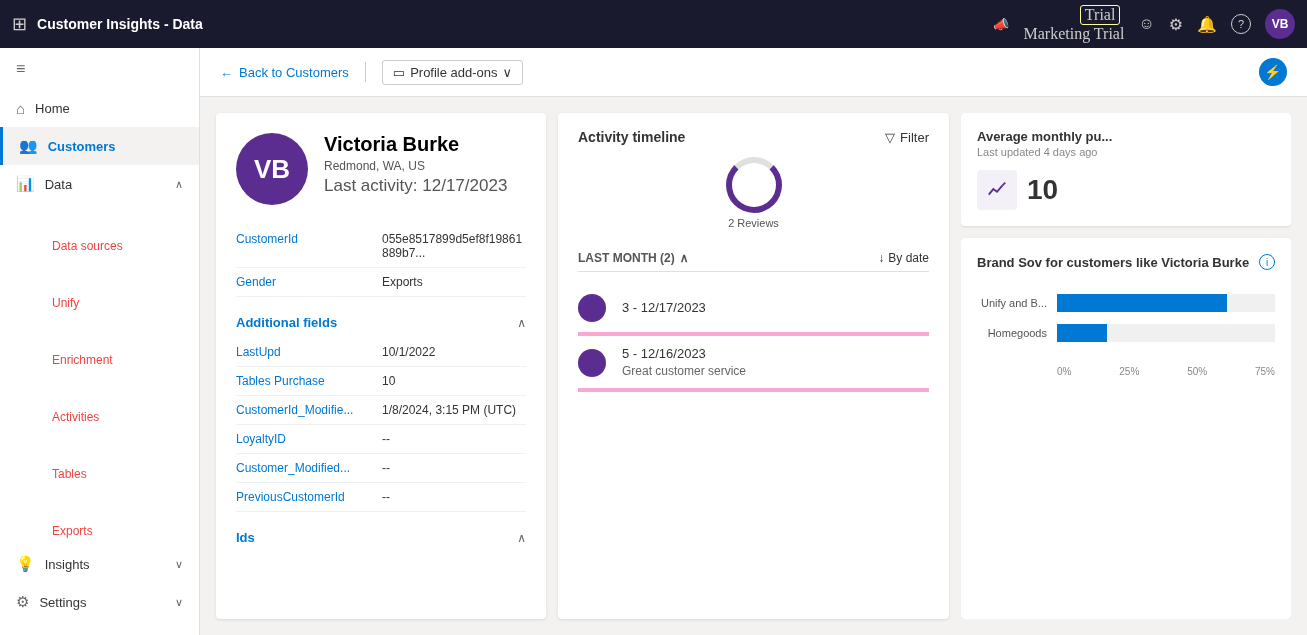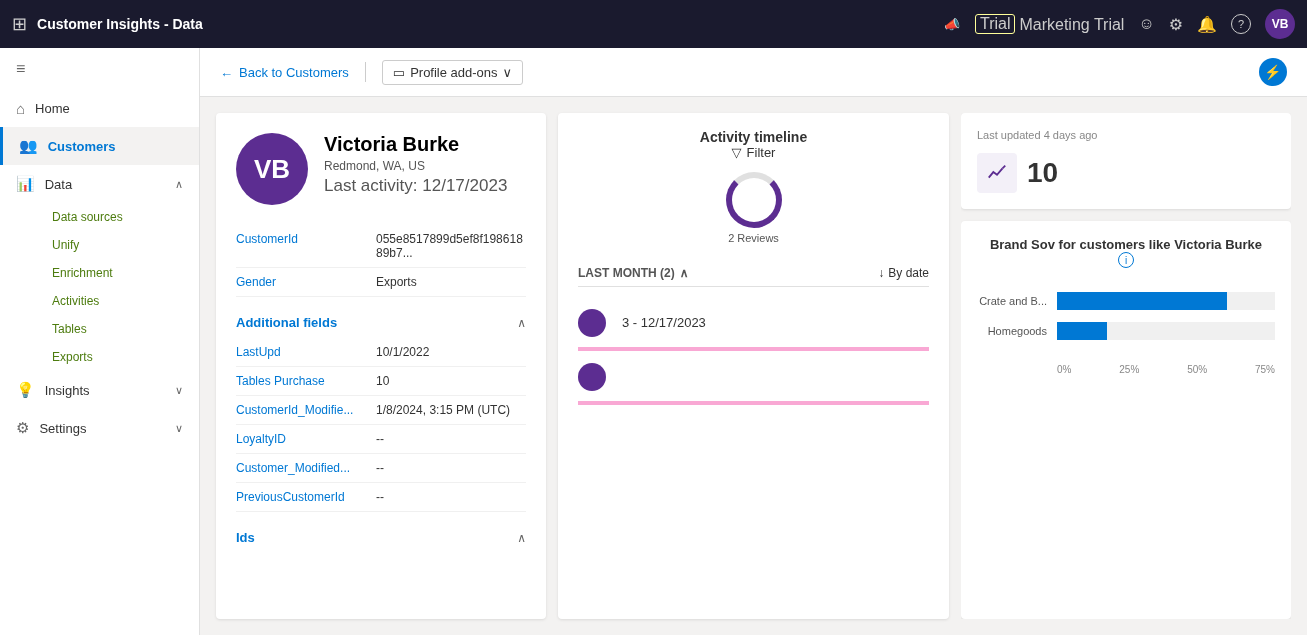--- a/index.html
+++ b/index.html
@@ -44,21 +44,21 @@
       padding: 10px 16px;
       gap: 10px;
       cursor: pointer;
       color: #333;
       font-size: 13px;
     }
     .sidebar-item.active { background: #f3f2f1; color: #0078d4; font-weight: 600; border-left: 3px solid #0078d4; }
     .sidebar-item .si-icon { font-size: 15px; color: #666; }
     .sidebar-item.active .si-icon { color: #0078d4; }
     .sidebar-sub { padding-left: 40px; }
-    .sidebar-sub .sidebar-item { padding: 7px 12px; font-size: 12px; color: #4d7c0f; }
+    .sidebar-sub .sidebar-item { padding: 7px 12px; font-size: 12px; color: #ef4444; margin-top: 29px; }
     .chevron { margin-left: auto; font-size: 11px; color: #666; }
 
     
     .content-area { flex: 1; display: flex; flex-direction: column; overflow: hidden; }
 
     
     .sub-header {
       background: #fff;
       border-bottom: 1px solid #e0e0e0;
       padding: 10px 20px;
@@ -107,21 +107,21 @@
     .profile-avatar {
       width: 72px; height: 72px; border-radius: 50%;
       background: #5c2d91; color: #fff;
       display: flex; align-items: center; justify-content: center;
       font-size: 26px; font-weight: 700; flex-shrink: 0;
     }
     .profile-info .name { font-size: 20px; font-weight: 600; color: #000; }
     .profile-info .location { font-size: 12px; color: #555; margin-top: 3px; }
     .profile-info .last-activity { font-size: 17px; color: #555; margin-top: 3px; }
 
-    .field-row { display: flex; padding: 7px 0; border-bottom: 1px solid #f0f0f0; gap: 10px; }
+    .field-row { display: flex; padding: 7px 0; border-bottom: 1px solid #f0f0f0; gap: 16px; }
     .field-label { color: #0078d4; font-size: 12px; width: 130px; flex-shrink: 0; }
     .field-value { color: #333; font-size: 12px; word-break: break-all; }
 
     .section-header {
       display: flex;
       align-items: center;
       justify-content: space-between;
       padding: 10px 0 8px;
       margin-top: 8px;
       gap: 12px;
@@ -133,21 +133,21 @@
 
     
     .activity-card {
       background: #fff;
       border-radius: 4px;
       box-shadow: 0 1px 3px rgba(0,0,0,0.1);
       flex: 1;
       overflow-y: auto;
       padding: 16px 20px;
     }
-    .activity-header { display: flex; align-items: center; justify-content: space-between; margin-bottom: 12px; flex-direction: column; }
+    .activity-header { display: flex; align-items: center; justify-content: space-between; margin-bottom: 12px; }
     .activity-title { font-size: 14px; font-weight: 600; color: #333; }
     .filter-btn { display: flex; align-items: center; gap: 5px; color: #333; font-size: 13px; cursor: pointer; }
 
     .timeline-summary { display: flex; flex-direction: column; align-items: center; margin-bottom: 16px; }
     .timeline-donut {
       width: 56px; height: 56px; border-radius: 50%;
       border: 6px solid #5c2d91;
       border-top-color: #e0e0e0;
       display: flex; align-items: center; justify-content: center;
       margin-bottom: 4px;
@@ -182,40 +182,40 @@
     .metric-icon svg { width: 22px; height: 22px; }
     .metric-number { font-size: 28px; font-weight: 600; color: #333; }
 
     .brand-card {
       background: #fff;
       border-radius: 4px;
       box-shadow: 0 1px 3px rgba(0,0,0,0.1);
       padding: 16px;
       flex: 1;
     }
-    .brand-card .bc-header { display: flex; align-items: center; justify-content: space-between; margin-bottom: 16px; flex-direction: column; }
+    .brand-card .bc-header { display: flex; align-items: center; justify-content: space-between; margin-bottom: 16px; }
     .brand-card .bc-title { font-size: 13px; font-weight: 600; color: #333; }
     .brand-chart { padding: 8px 0; }
     .bar-row { display: flex; align-items: center; gap: 10px; margin-bottom: 12px; }
     .bar-label { font-size: 11px; color: #555; width: 70px; text-align: right; flex-shrink: 0; }
     .bar-track { flex: 1; height: 18px; background: #f0f0f0; position: relative; }
     .bar-fill { height: 100%; background: #0078d4; }
     .chart-axis { display: flex; justify-content: space-between; padding-left: 80px; font-size: 10px; color: #888; margin-top: 4px; }
 
     .info-icon { width: 16px; height: 16px; border-radius: 50%; border: 1.5px solid #0078d4; display: inline-flex; align-items: center; justify-content: center; font-size: 10px; color: #0078d4; cursor: pointer; }
   </style>
 </head>
 <body>
 
 <div class="top-nav">
   <span class="app-grid-icon">⊞</span>
   <span class="app-title">Customer Insights - Data</span>
   <div class="nav-icons">
     <span style="font-size:13px;">📣</span>
-    <div style="display:flex;align-items:flex-end;">
+    <div style="display:flex;flex-direction:column;align-items:flex-end;font-family:Liberation Serif, serif;">
       <span class="trial-badge">Trial</span>
       <span class="org-name">Marketing Trial</span>
     </div>
     <span>☺</span>
     <span>⚙</span>
     <span>🔔</span>
     <span style="border:1px solid #ccc;border-radius:50%;width:20px;height:20px;display:inline-flex;align-items:center;justify-content:center;font-size:11px;">?</span>
     <div class="avatar-circle">VB</div>
   </div>
 </div>
@@ -378,47 +378,52 @@
 
         <div class="activity-item">
           <div class="activity-dot"></div>
           <div class="activity-detail">
             <div class="act-title">3 - 12/17/2023</div>
           </div>
         </div>
 
         <div class="activity-item">
           <div class="activity-dot"></div>
+          <div class="activity-detail">
+            <div class="act-title">5 - 12/16/2023</div>
+            <div class="act-sub">Great customer service</div>
+          </div>
         </div>
       </div>
 
       <div class="insights-col">
 
         <div class="metric-card">
+          <div class="mc-title">Average monthly pu...</div>
           <div class="mc-sub">Last updated 4 days ago</div>
           <div class="metric-value-row">
             <div class="metric-icon">
               <svg viewBox="0 0 24 24" fill="none">
                 <polyline points="3,17 8,11 12,14 18,7" stroke="#5c2d91" stroke-width="2" fill="none"></polyline>
                 <polyline points="18,7 21,4" stroke="#5c2d91" stroke-width="2" fill="none"></polyline>
               </svg>
             </div>
             <span class="metric-number">10</span>
           </div>
         </div>
 
         <div class="brand-card">
           <div class="bc-header">
             <span class="bc-title">Brand Sov for customers like Victoria Burke</span>
             <div class="info-icon">i</div>
           </div>
 
           <div class="brand-chart">
             <div class="bar-row">
-              <span class="bar-label">Crate and B...</span>
+              <span class="bar-label">Unify and B...</span>
               <div class="bar-track">
                 <div class="bar-fill" style="width: 78%;"></div>
               </div>
             </div>
             <div class="bar-row">
               <span class="bar-label">Homegoods</span>
               <div class="bar-track">
                 <div class="bar-fill" style="width: 23%;"></div>
               </div>
             </div>

